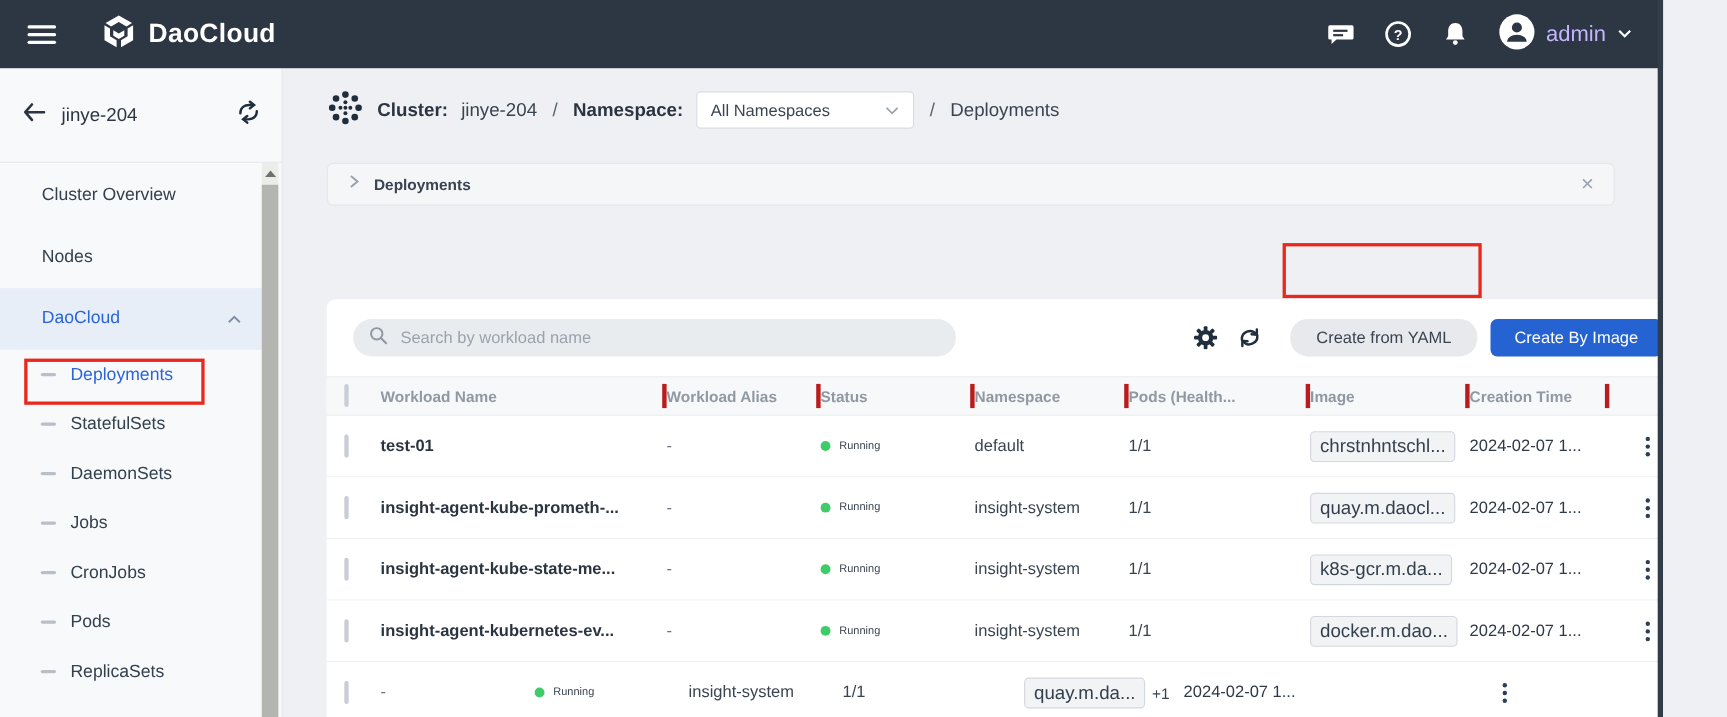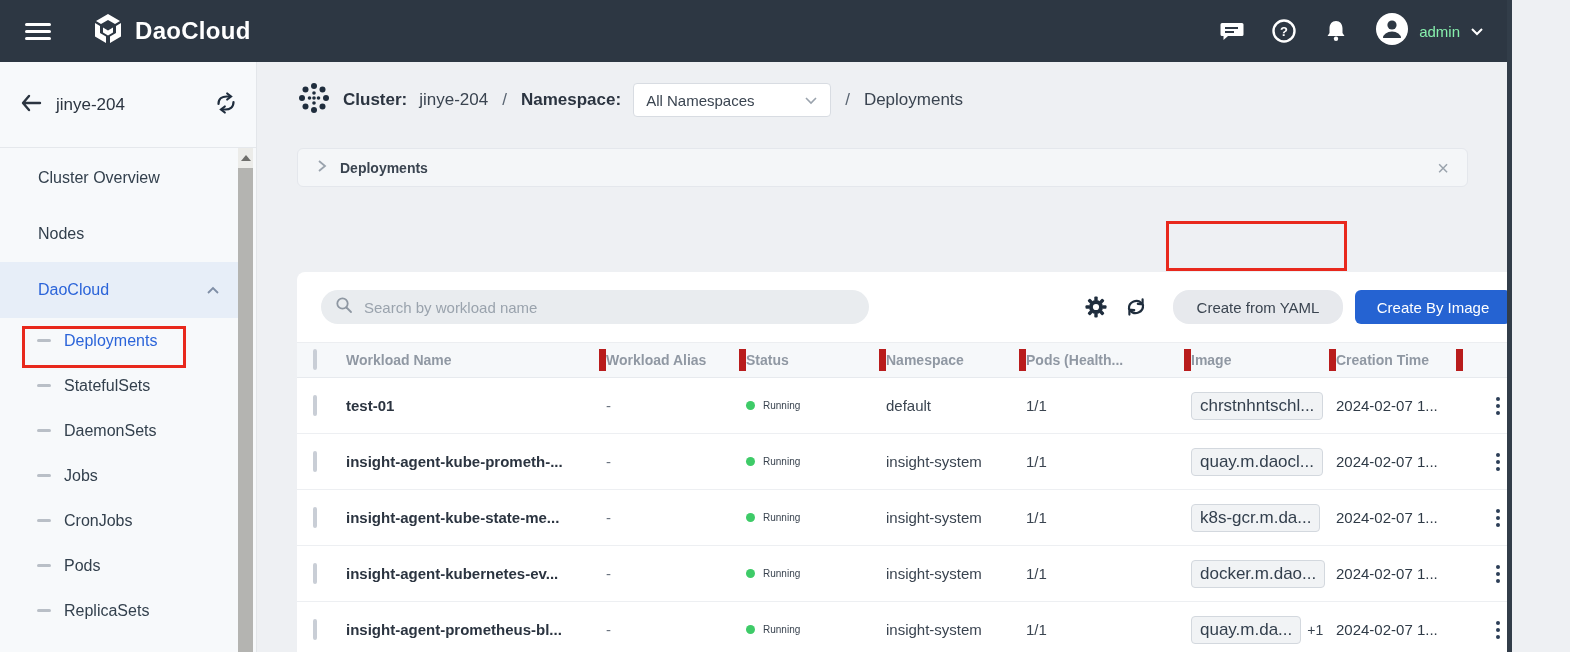--- a/index.html
+++ b/index.html
@@ -16,21 +16,21 @@
     position:absolute; top:0; left:0; right:0; height:62px;
     background:#2d3743; display:flex; align-items:center; z-index:20;
   }
   .hamburger { width:26px; margin-left:25px; cursor:pointer; }
   .hamburger span { display:block; height:3px; background:#fff; border-radius:2px; margin:4px 0; }
   .brand { display:flex; align-items:center; margin-left:40px; gap:10px; }
   .brand-name { color:#fff; font-size:24px; font-weight:bold; letter-spacing:.3px; }
   .topbar-right { margin-left:auto; display:flex; align-items:center; gap:26px; padding-right:28px; }
   .tb-icon { width:26px; height:26px; display:flex; align-items:center; justify-content:center; cursor:pointer; }
   .user-chip { display:flex; align-items:center; gap:10px; cursor:pointer; }
-  .user-name { color:#86efac; font-size:15px; }
+  .user-name { color:#c4b5fd; font-size:20px; }
 
   
   .sidebar {
     position:absolute; top:62px; left:0; width:257px; bottom:0;
     background:#f7f9fb; border-right:1px solid #e3e6ea;
   }
   .sidebar-head {
     height:86px; display:flex; align-items:center; padding:0 18px 0 20px;
     border-bottom:1px solid #e5e8ec;
   }
@@ -98,21 +98,21 @@
   .btn { height:34px; border:none; border-radius:6px; font-family:"Liberation Sans",sans-serif;
          font-size:15px; cursor:pointer; }
   .btn-yaml { width:170px; background:#e7e9ed; color:#3a4450; margin-right:12px;border-radius:16px; }
   .btn-image { width:156px; background:#2563d2; color:#fff; }
 
   
   .thead { display:flex; align-items:center; height:36px; background:#f6f8fa;
            border-top:1px solid #eceef1; border-bottom:1px solid #e7eaee; }
   .th { font-size:14px; font-weight:bold; color:#9098a3; white-space:nowrap; overflow:hidden;
         display:flex; align-items:center; height:22px; }
-  .th.bordered { border-right:7px solid #b91c1c;text-align:right; }
+  .th.bordered { border-right:4px solid #b91c1c;text-align:right; }
   .trow { display:flex; align-items:center; height:56px; border-bottom:1px solid #edeff2; background:#fff; }
   .col-check   { width:49px;  padding-left:16px; flex:0 0 auto; }
   .col-name    { width:260px; flex:0 0 auto; }
   .col-alias   { width:140px; flex:0 0 auto; }
   .col-status  { width:140px; flex:0 0 auto; }
   .col-ns      { width:140px; flex:0 0 auto; }
   .col-pods    { width:165px; flex:0 0 auto; }
   .col-image   { width:145px; flex:0 0 auto; }
   .col-time    { width:127px; flex:0 0 auto; }
   .col-actions { flex:1; display:flex; justify-content:center; }
@@ -472,21 +472,20 @@
     <div class="col-actions">
               <span class="kebab">
                 <i></i>
                 <i></i>
                 <i></i>
               </span>
             </div>
   </div>
           <div class="trow">
     <div class="col-check"><span class="checkbox"></span></div>
-    <div class="col-name"><span class="cell-name">insight-agent-prometheus-bl...</span></div>
     <div class="col-alias"><span class="cell-alias">-</span></div>
     <div class="col-status">
               <span class="cell-status">
                 <span class="status-dot"></span>
                 <span>Running</span>
               </span>
             </div>
     <div class="col-ns"><span class="cell-ns">insight-system</span></div>
     <div class="col-pods"><span class="cell-pods">1/1</span></div>
     <div class="col-image cell-image">

